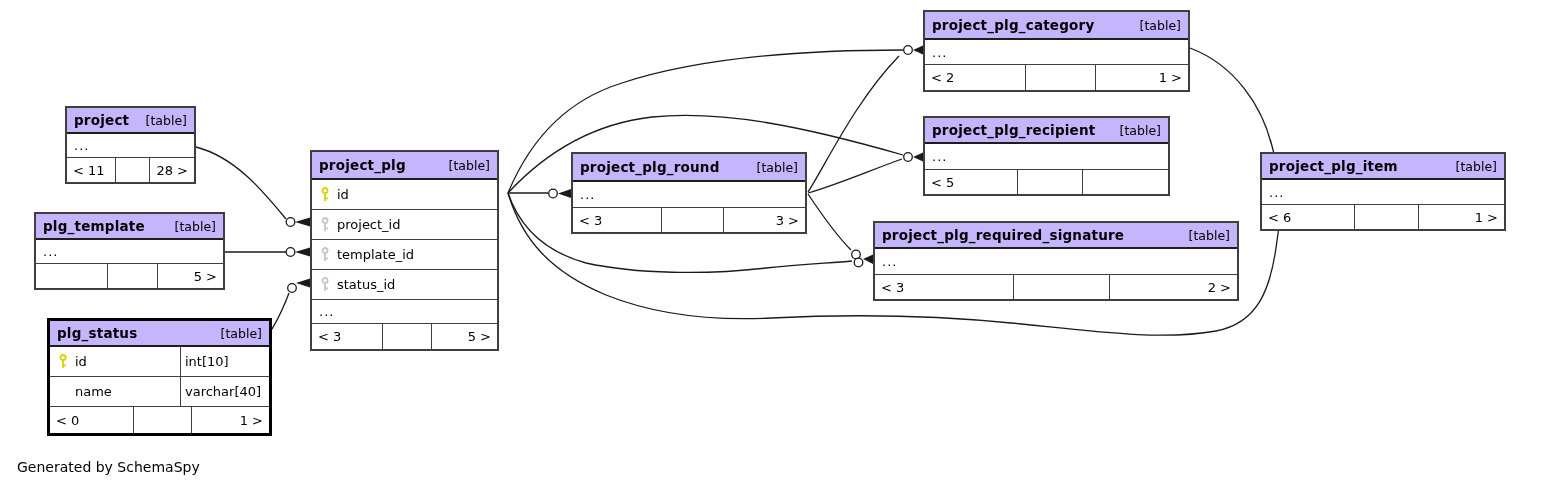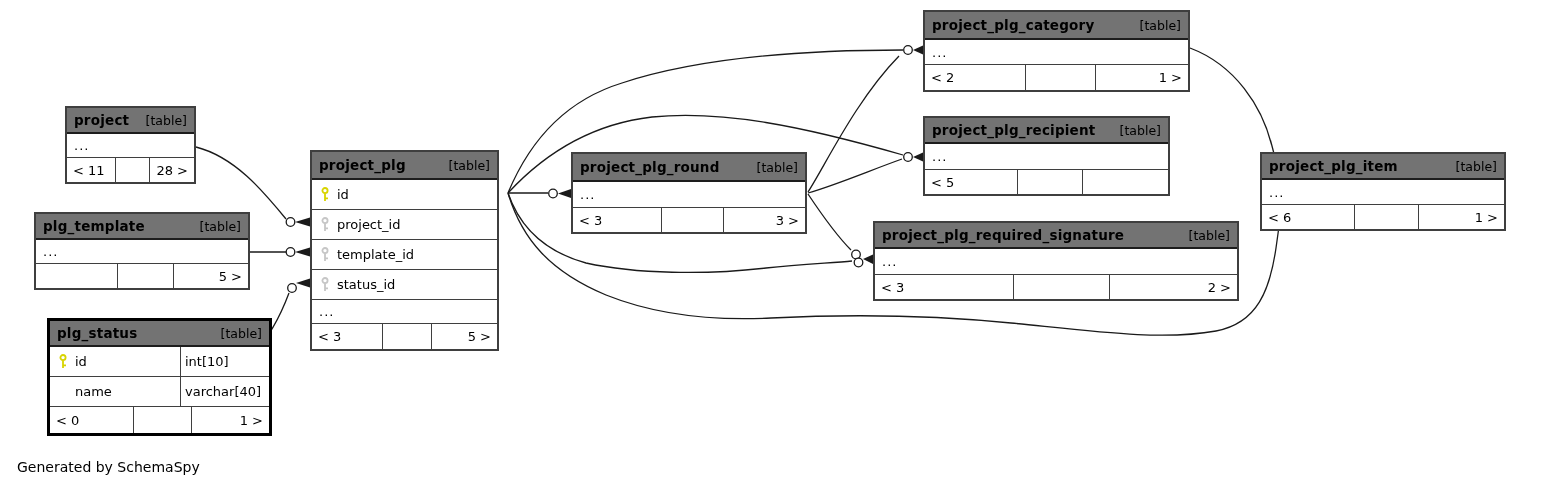--- a/index.html
+++ b/index.html
@@ -8,21 +8,21 @@
     font-family:"DejaVu Sans","Liberation Sans",sans-serif;color:#000;
   }
   #edges{position:absolute;left:0;top:0;z-index:0;}
   .tbl{
     position:absolute;z-index:1;background:#fff;border:2px solid #3f3f3f;
     box-sizing:border-box;font-size:13px;
   }
   .tbl.focus{border:3px solid #000;margin-left:29px;}
   .hdr{
     display:flex;justify-content:space-between;align-items:center;gap:10px;
-    background:#737373;border-bottom:2px solid #1d1d1d;
+    background:#c4b5fd;border-bottom:2px solid #1d1d1d;
     height:26px;padding:0 7px;box-sizing:border-box;white-space:nowrap;
   }
   .nm{font-weight:bold;font-size:13.5px;letter-spacing:.2px;}
   .tag{font-size:12.5px;}
   .row{
     display:flex;align-items:center;gap:7px;height:30px;padding:0 7px;
     border-bottom:1px solid #3f3f3f;box-sizing:border-box;white-space:nowrap;
   }
   .row.ell{height:24px;letter-spacing:1px;}
   .row.two{padding:0;gap:0;}
@@ -88,21 +88,21 @@
     <div class="row ell">
         <span>...</span>
       </div>
     <div class="ftr">
       <span class="fc fl">&lt; 11</span>
       <span class="fc fm"></span>
       <span class="fc fr">28 &gt;</span>
     </div>
   </div>
 
-  <div class="tbl" style="left:34px;top:212px;width:216px">
+  <div class="tbl" style="left:34px;top:212px;width:191px">
     <div class="hdr">
       <span class="nm">plg_template</span>
       <span class="tag">[table]</span>
     </div>
     <div class="row ell">
         <span>...</span>
       </div>
     <div class="ftr">
       <span class="fc fl"></span>
       <span class="fc fm"></span>

